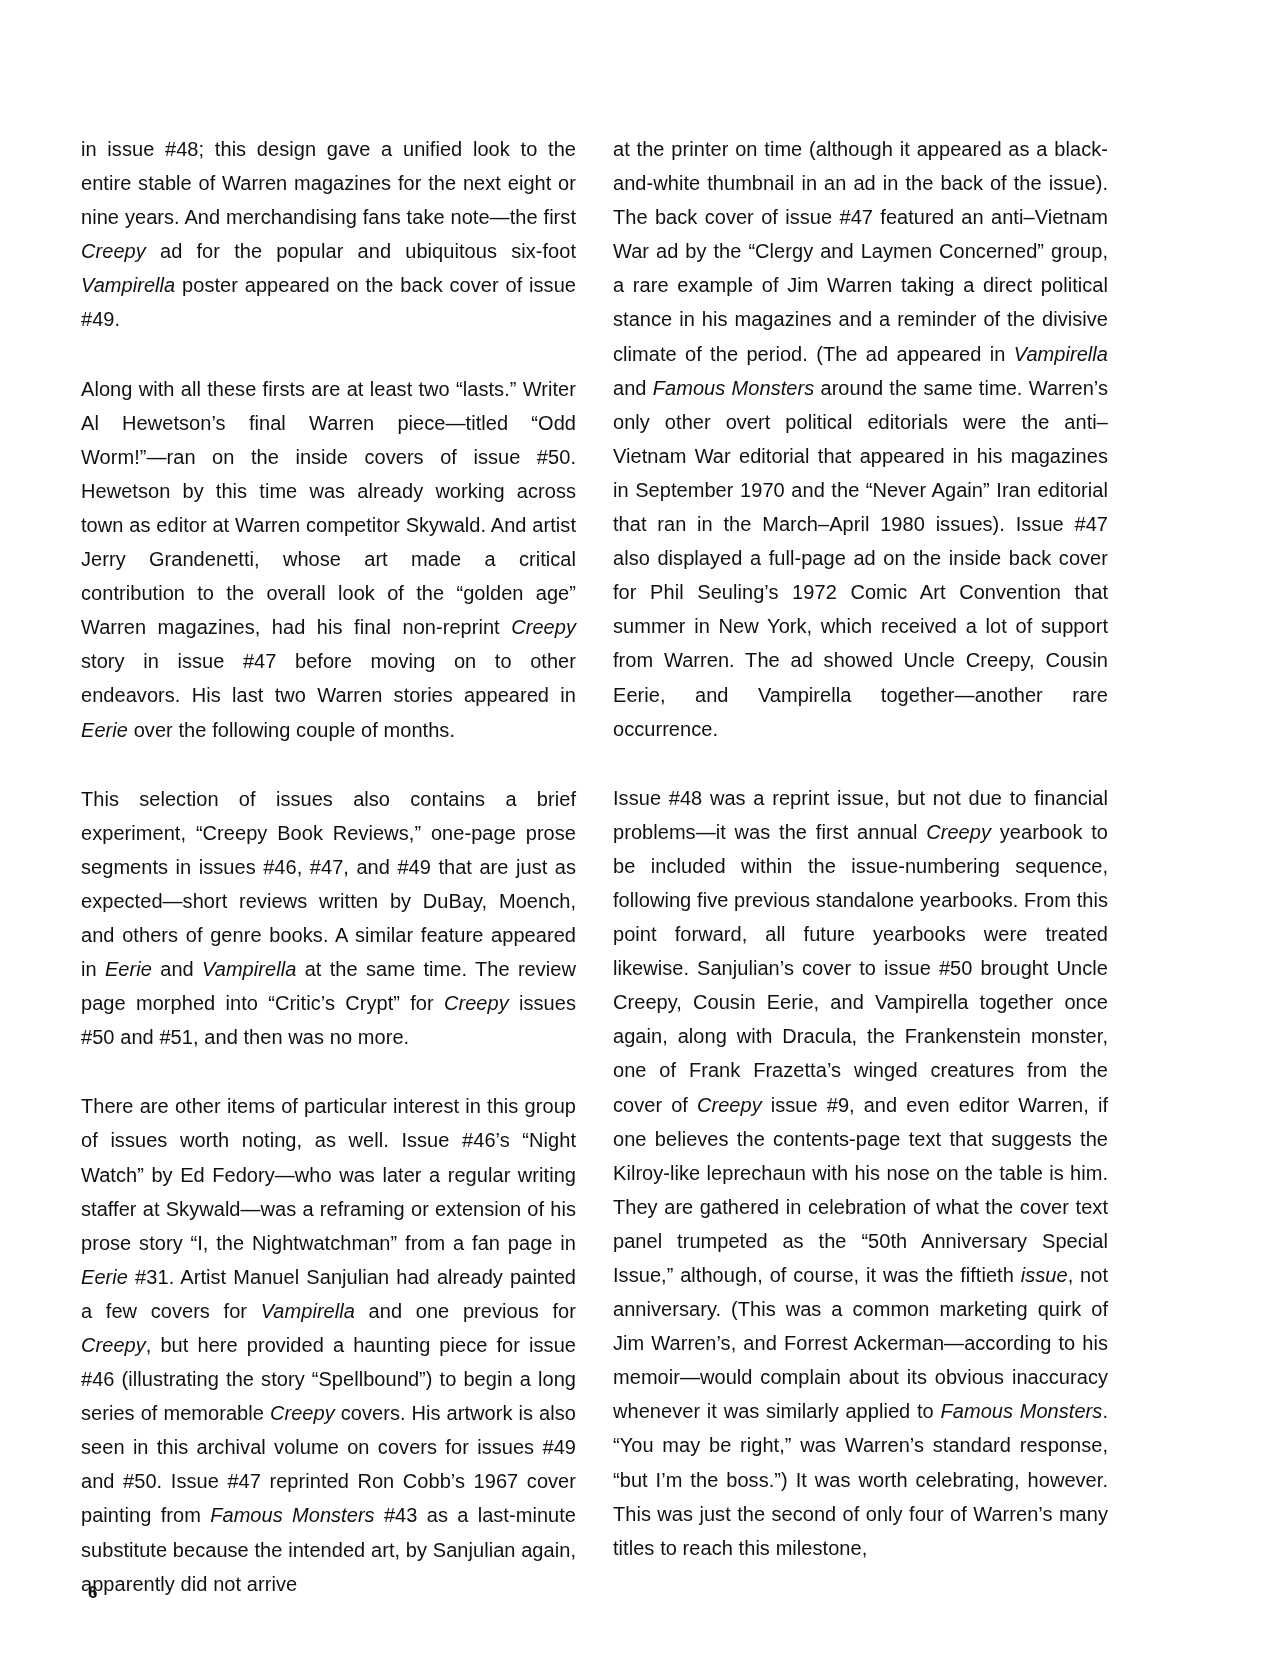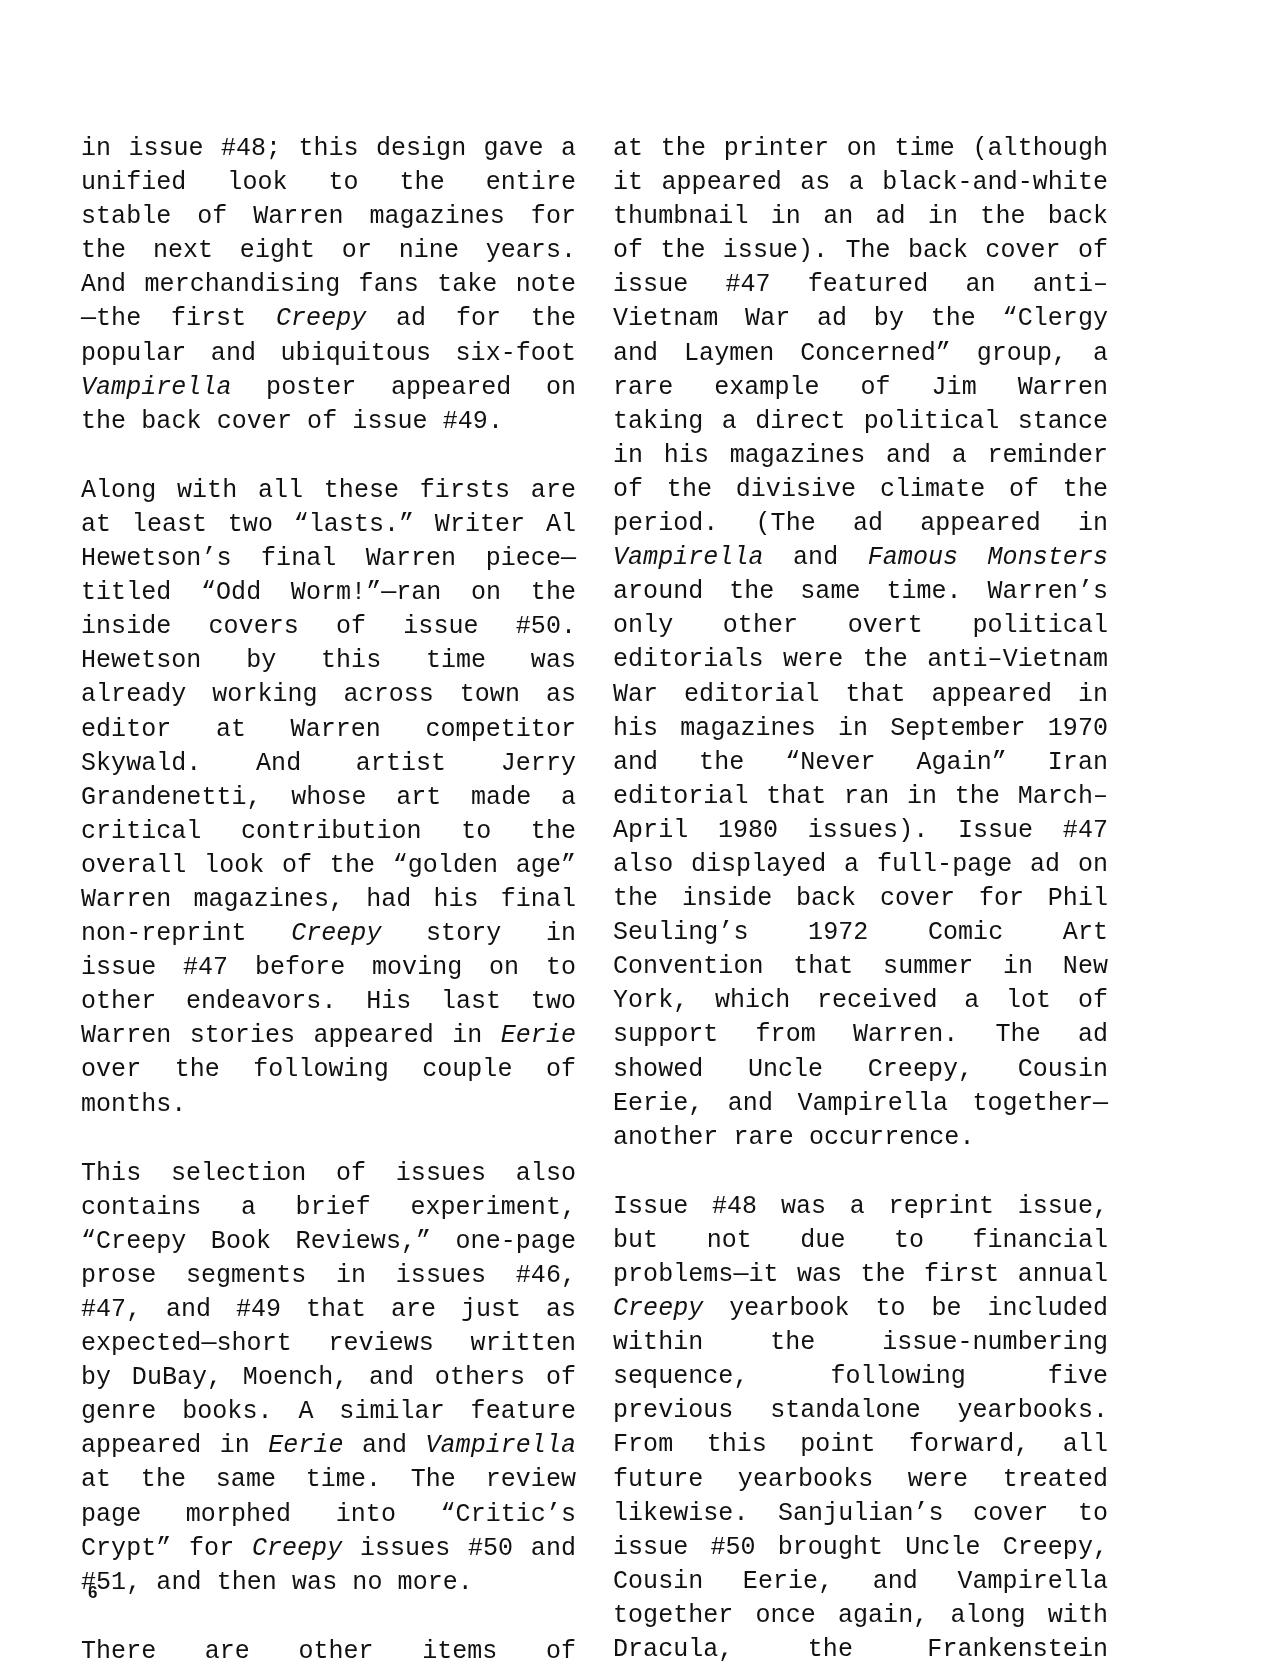--- a/index.html
+++ b/index.html
@@ -26,30 +26,29 @@
     height: 1370px;
     display: flex;
     gap: 37px;
   }
   .column {
     width: 495px;
     flex: 0 0 495px;
   }
   .para {
     margin: 0 0 35px 0;
-    font-size: 25px;
+    font-size: 20px;
     line-height: 34.1px;
     color: #111111;
     text-align: justify;
     text-justify: inter-word;
     letter-spacing: 0.05px;
     word-spacing: 0.1px;
     -webkit-hyphens: none;
     hyphens: none;
-    font-family: Liberation Mono, monospace;
   }
   .para:last-child {
     margin-bottom: 0;
   }
   .para em {
     font-style: italic;
   }
   .page-number {
     position: absolute;
     left: 88px;

